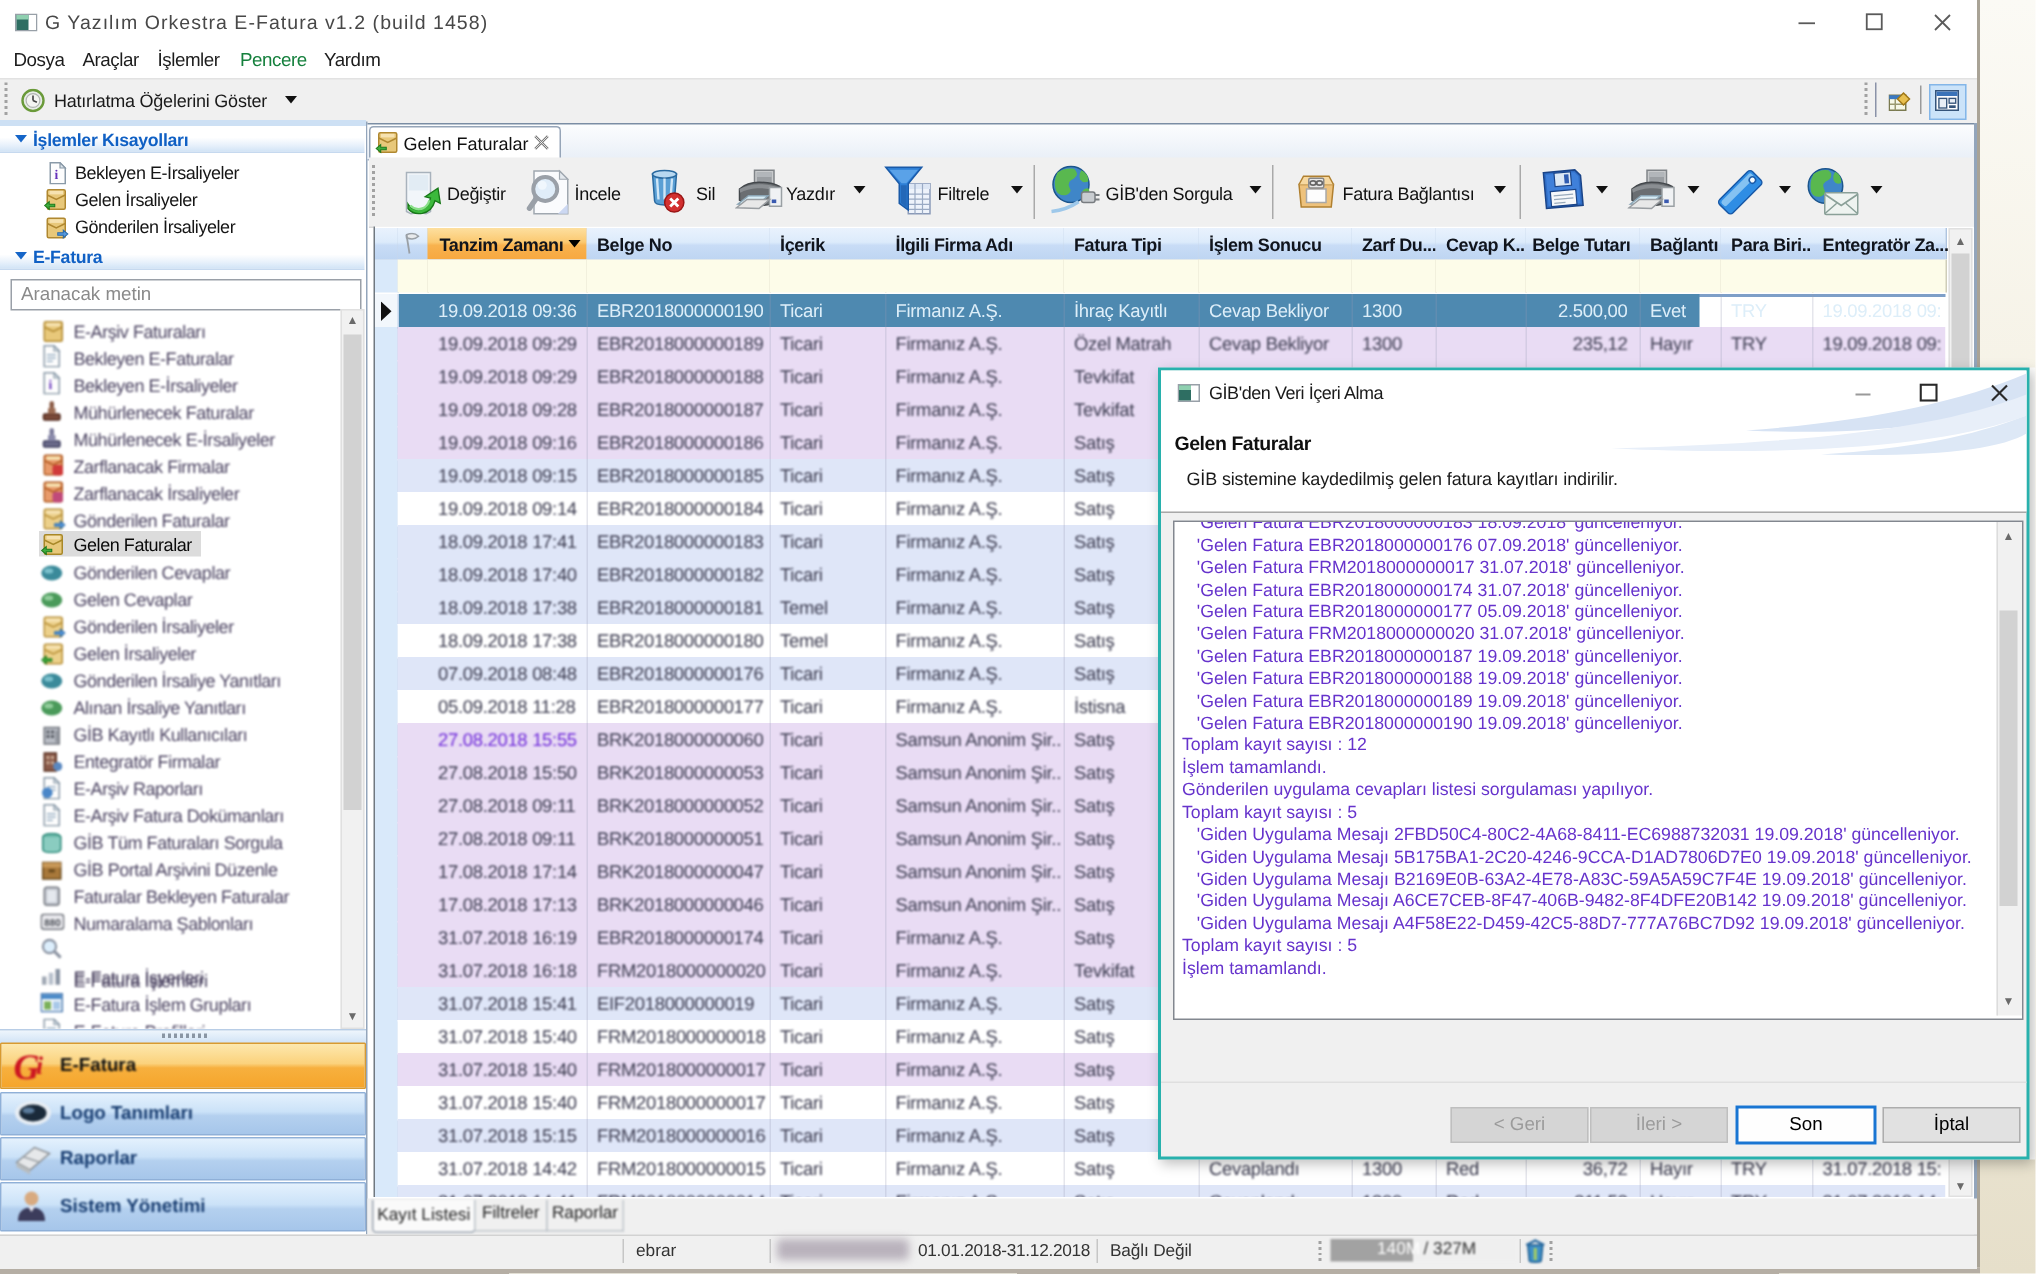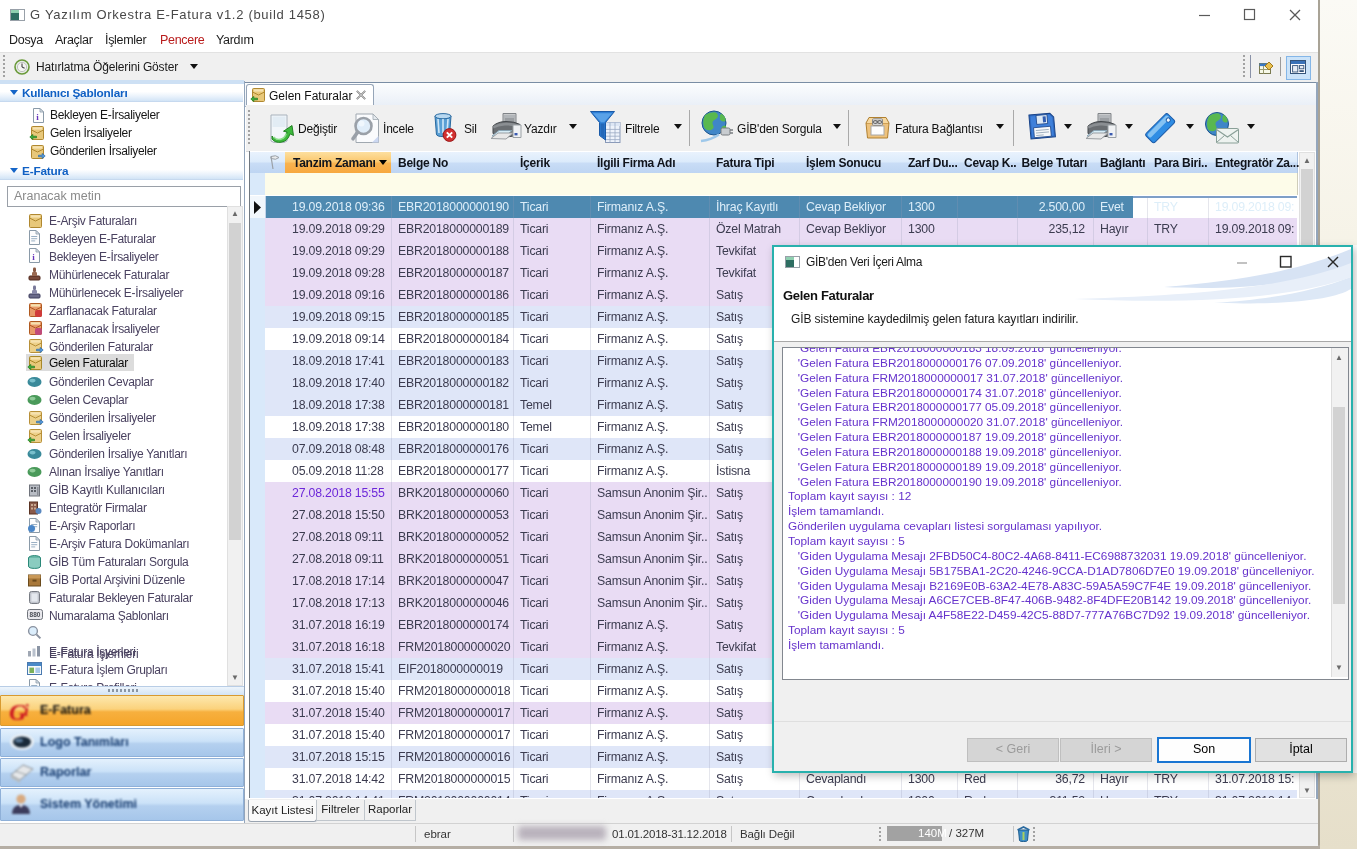--- a/index.html
+++ b/index.html
@@ -48,21 +48,21 @@
  <line x1="5" y1="7.5" x2="16" y2="7.5" stroke="#5a5a5a" stroke-width="1.2"></line>
  <rect x="50.5" y="1.5" width="10" height="10" fill="none" stroke="#5a5a5a" stroke-width="1.2"></rect>
  <line x1="96" y1="2" x2="106" y2="12" stroke="#5a5a5a" stroke-width="1.2"></line>
  <line x1="106" y1="2" x2="96" y2="12" stroke="#5a5a5a" stroke-width="1.2"></line>
 </svg>
 
 <div class="abs" style="left:0;top:28px;width:1318px;height:24px;background:#fff;"></div>
 <div class="abs" style="left:9px;top:33px;font-size:12.5px;letter-spacing:-0.3px;color:#1c1c1c;">Dosya</div>
 <div class="abs" style="left:55px;top:33px;font-size:12.5px;letter-spacing:-0.3px;color:#1c1c1c;">Araçlar</div>
 <div class="abs" style="left:105px;top:33px;font-size:12.5px;letter-spacing:-0.3px;color:#1c1c1c;">İşlemler</div>
-<div class="abs" style="left:160px;top:33px;font-size:12.5px;letter-spacing:-0.3px;color:#b91c1c;">Pencere</div>
+<div class="abs" style="left:160px;top:33px;font-size:12.5px;letter-spacing:-0.3px;color:#15803d;">Pencere</div>
 <div class="abs" style="left:216px;top:33px;font-size:12.5px;letter-spacing:-0.3px;color:#1c1c1c;">Yardım</div>
 
 <div class="abs" style="left:0;top:52px;width:1318px;height:29px;background:#f0f0f0;border-top:1px solid #e2e2e2;"></div>
 <div class="grip" style="left:3px;top:55px;height:23px;"></div>
 <svg class="abs" style="left:14px;top:59px" width="16" height="16" viewBox="0 0 16 16">
  <circle cx="8" cy="8" r="7" fill="#e8ece8" stroke="#6a9a3a" stroke-width="1.6"></circle>
  <circle cx="8" cy="8" r="4.6" fill="#f4f4f2" stroke="#b0b4b0" stroke-width="0.8"></circle>
  <line x1="8" y1="8" x2="8" y2="4.6" stroke="#444" stroke-width="1.1"></line>
  <line x1="8" y1="8" x2="10.6" y2="9.2" stroke="#444" stroke-width="1.1"></line>
 </svg>
@@ -84,21 +84,21 @@
  <rect x="1" y="1" width="14" height="3" fill="#3a72b8"></rect>
  <rect x="2.6" y="5.6" width="5.2" height="6.4" fill="#e8eef6" stroke="#35547a" stroke-width="0.9"></rect>
  <rect x="9.4" y="5.6" width="4.4" height="3.2" fill="#e8eef6" stroke="#35547a" stroke-width="0.9"></rect>
  <rect x="9.4" y="10.2" width="4.4" height="1.8" fill="#35547a"></rect>
 </svg>
 
 <div class="abs" style="left:0;top:80px;width:244px;height:4px;background:#cde0f4;"></div>
 <div class="abs" style="left:244px;top:81px;width:1px;height:742px;background:#93a5bb;"></div>
 <div class="sbh" style="top:84px;">
     <div class="tri"></div>
-    <div class="t">Kullanıcı Şablonları</div>
+    <div class="t">İşlemler Kısayolları</div>
   </div>
 <svg class="abs" style="left:31px;top:108px" width="14" height="15" viewBox="0 0 14 15">
     <path d="M2.5 0.5 H9 L12.5 4 V14.5 H2.5 Z" fill="#fdfdfd" stroke="#8a9aa8"></path>
     <path d="M9 0.5 L12.5 4 H9 Z" fill="#dce4ea" stroke="#8a9aa8" stroke-width="0.8"></path>
     <text x="6.6" y="11.6" font-size="9" font-weight="bold" fill="#6633bb" text-anchor="middle" font-family="Liberation Serif">i</text>
   </svg>
 <svg class="abs" style="left:29px;top:125px" width="17" height="16" viewBox="0 0 17 16">
     <rect x="2.5" y="1.5" width="12" height="13" rx="1" fill="#e8c87a" stroke="#b08830"></rect>
     <path d="M2.5 5 L8.5 8 L14.5 5" fill="none" stroke="#b08830" stroke-width="1"></path>
     <rect x="4" y="2.2" width="9" height="2.4" fill="#f6e2b0"></rect>
@@ -152,21 +152,21 @@
       <path d="M5 10 V7 Q5 5.5 7.5 5.5 Q10 5.5 10 7 V10" fill="#8a8aaa"></path>
       <rect x="6" y="1.5" width="3" height="4.5" rx="1.2" fill="#7a7a9a"></rect>
     </svg>
     <div class="abs treelbl" style="left:49px;top:80.7px;">Mühürlenecek E-İrsaliyeler</div>
 <svg class="abs" style="left:27px;top:97.2px" width="17" height="16" viewBox="0 0 17 16">
       <rect x="2.5" y="1.5" width="12" height="13" rx="1" fill="#e89a6a" stroke="#b05a20"></rect>
       <path d="M2.5 5 L8.5 8 L14.5 5" fill="none" stroke="#b05a20" stroke-width="1"></path>
       <rect x="4" y="2.2" width="9" height="2.4" fill="#f6e2b0"></rect>
     </svg>
     <div class="abs" style="left:35px;top:105.2px;width:7px;height:7px;border-radius:2px;background:#d03a3a;"></div>
-    <div class="abs treelbl" style="left:49px;top:98.6px;">Zarflanacak Faturalar</div>
+    <div class="abs treelbl" style="left:49px;top:98.6px;">Zarflanacak Firmalar</div>
 <svg class="abs" style="left:27px;top:115.2px" width="17" height="16" viewBox="0 0 17 16">
       <rect x="2.5" y="1.5" width="12" height="13" rx="1" fill="#e89a6a" stroke="#b05a20"></rect>
       <path d="M2.5 5 L8.5 8 L14.5 5" fill="none" stroke="#b05a20" stroke-width="1"></path>
       <rect x="4" y="2.2" width="9" height="2.4" fill="#f6e2b0"></rect>
     </svg>
     <div class="abs" style="left:35px;top:123.2px;width:7px;height:7px;border-radius:2px;background:#c04a7a;"></div>
     <div class="abs treelbl" style="left:49px;top:116.6px;">Zarflanacak İrsaliyeler</div>
 <svg class="abs" style="left:27px;top:133.2px" width="17" height="16" viewBox="0 0 17 16">
       <rect x="2.5" y="1.5" width="12" height="13" rx="1" fill="#ecd08a" stroke="#b89038"></rect>
       <path d="M2.5 5 L8.5 8 L14.5 5" fill="none" stroke="#b89038" stroke-width="1"></path>

